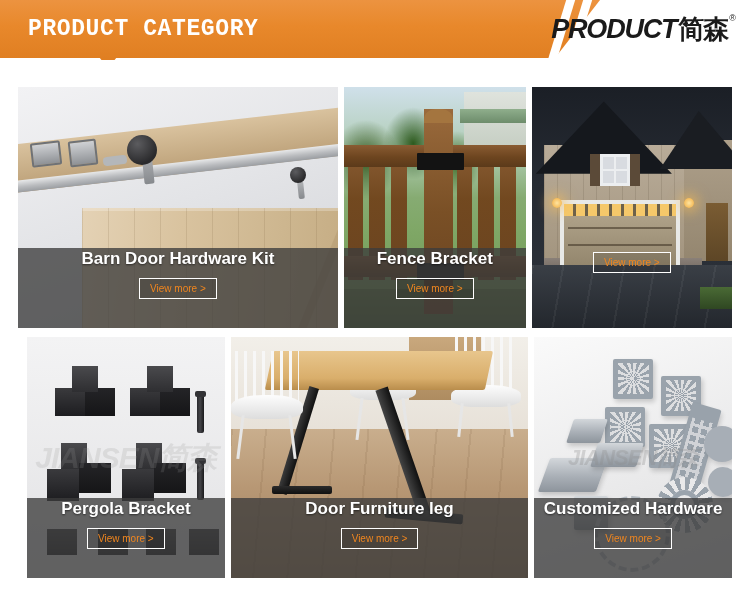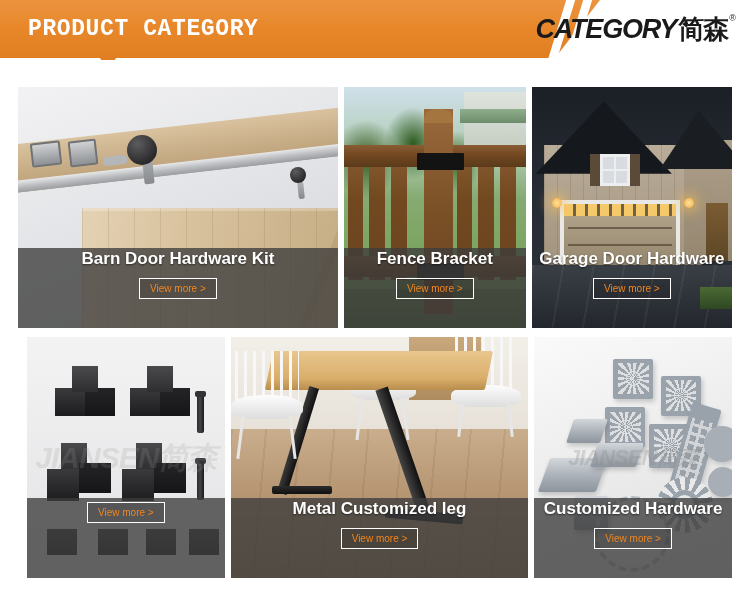--- a/index.html
+++ b/index.html
@@ -279,21 +279,21 @@
 
 <div class="page">
 
   <div class="banner">
     <div class="banner-fill"></div>
     <div class="banner-notch"></div>
     <div class="banner-title">PRODUCT CATEGORY</div>
     <div class="stripe s1"></div>
     <div class="stripe s2"></div>
     <div class="logo">
-      <span class="logo-latin">CATEGORY</span>
+      <span class="logo-latin">PRODUCT</span>
       <span class="logo-cjk">简森</span>
       <span class="logo-reg">®</span>
     </div>
   </div>
 
   <div class="grid">
 
     <div class="row r1">
 
       <div class="card w-wide">
@@ -362,21 +362,20 @@
           <div class="gar-panel" style="left:18%;top:58%;width:52%"></div>
           <div class="gar-panel" style="left:18%;top:65%;width:52%"></div>
           <div class="gar-lamp" style="left:10%;top:46%"></div>
           <div class="gar-lamp" style="left:76%;top:46%"></div>
           <div class="gar-door-right"></div>
           <div class="gar-ground"></div>
           <div class="gar-grass"></div>
         </div>
         <div class="overlay none"></div>
         <div class="cap">
-          <div class="cap-title">Garage Door Hardware</div>
           <div class="cap-btn">View more &gt;</div>
         </div>
       </div>
     </div>
 
     <div class="row r2">
 
       <div class="card w-tall">
         <div class="art">
           <div class="pg-bg"></div>
@@ -419,20 +418,21 @@
             <div class="cube-face" style="left:0;top:4px;width:30px;height:26px"></div>
           </div>
           <div class="brk" style="left:82%;top:78%;width:34px;height:32px">
             <div class="cube-face" style="left:0;top:4px;width:30px;height:26px"></div>
           </div>
 
           <div class="wm">JIANSEN简森</div>
         </div>
         <div class="overlay"></div>
         <div class="cap">
+          <div class="cap-title">Pergola Bracket</div>
           <div class="cap-btn">View more &gt;</div>
         </div>
       </div>
 
       <div class="card w-big">
         <div class="art">
           <div class="mf-bg"></div>
           <div class="mf-wall"></div>
           <div class="mf-cab"></div>
           <div class="mf-floor"></div>
@@ -457,21 +457,21 @@
 
           <div class="chair" style="left:0;top:6%;width:72px;height:110px">
             <div class="back" style="left:4px;top:0;width:64px;height:50px"></div>
             <div class="seat" style="left:0;top:44px;width:72px;height:24px"></div>
             <div class="leg" style="left:8px;top:64px;height:44px;transform:rotate(7deg)"></div>
             <div class="leg" style="left:60px;top:64px;height:44px;transform:rotate(-7deg)"></div>
           </div>
         </div>
         <div class="overlay"></div>
         <div class="cap">
-          <div class="cap-title">Metal Customized leg</div>
+          <div class="cap-title">Door Furniture leg</div>
           <div class="cap-btn">View more &gt;</div>
         </div>
       </div>
 
       <div class="card w-tall">
         <div class="art">
           <div class="cs-bg"></div>
           <div class="panelsq" style="left:40%;top:9%;width:40px;height:40px"></div>
           <div class="panelsq" style="left:64%;top:16%;width:40px;height:40px"></div>
           <div class="panelsq" style="left:36%;top:29%;width:40px;height:40px"></div>

